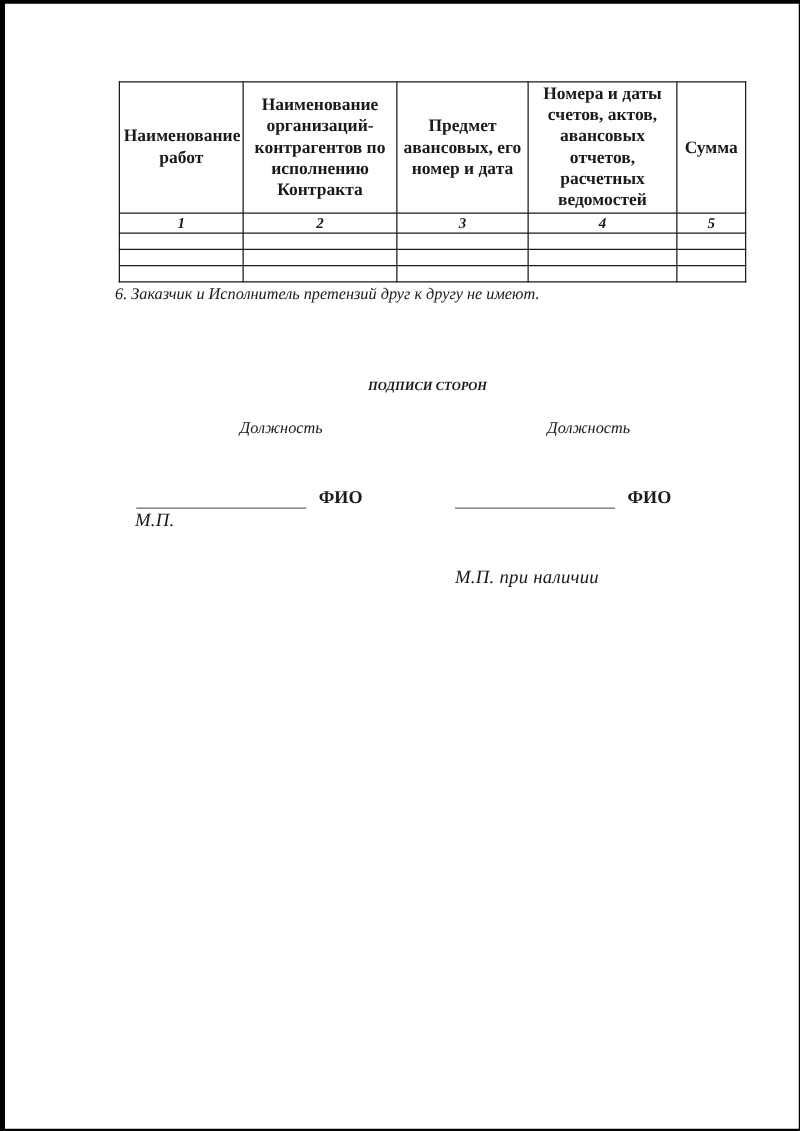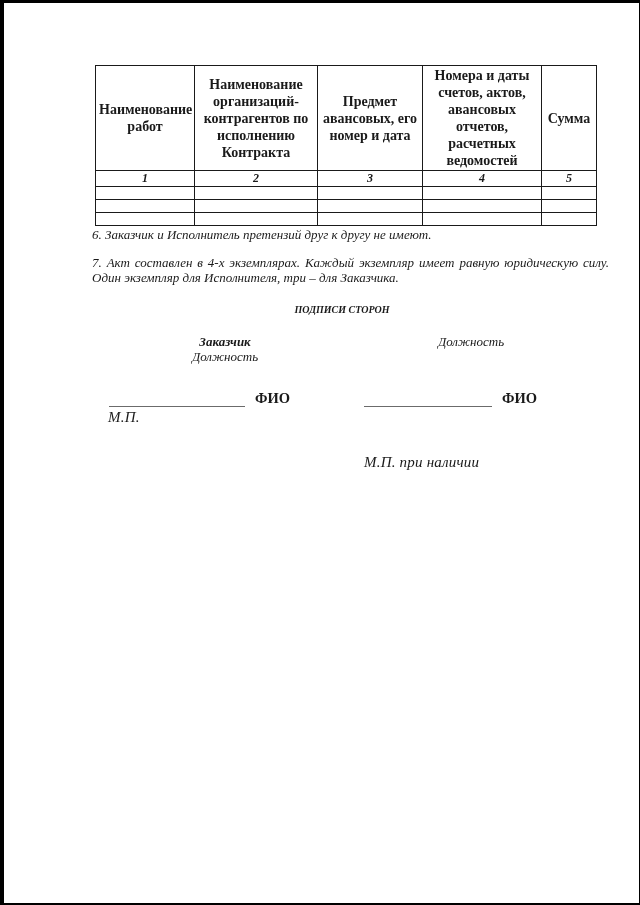--- a/index.html
+++ b/index.html
@@ -134,26 +134,24 @@
         <td></td>
           <td></td>
           <td></td>
           <td></td>
           <td></td>
       </tr>
     </tbody>
   </table>
 
   <p class="clause" id="clause6">6. Заказчик и Исполнитель претензий друг к другу не имеют.</p>
-  <p class="clause" id="clause7">7. Акт составлен в 4-х экземплярах. Каждый экземпляр имеет равную юридическую силу. Один экземпляр для Исполнителя, три – для Заказчика.</p>
 
   <h3 class="sig-heading">ПОДПИСИ СТОРОН</h3>
 
   <div class="party" id="party-left">
-    <div class="party-name">Заказчик</div>
     <div class="party-role">Должность</div>
   </div>
   <div class="party" id="party-right">
     <div class="party-role">Должность</div>
   </div>
 
   <div class="sigrow" id="sig-left">
     <span class="sigline"></span><span class="fio">ФИО</span>
   </div>
   <div class="sigrow" id="sig-right">

